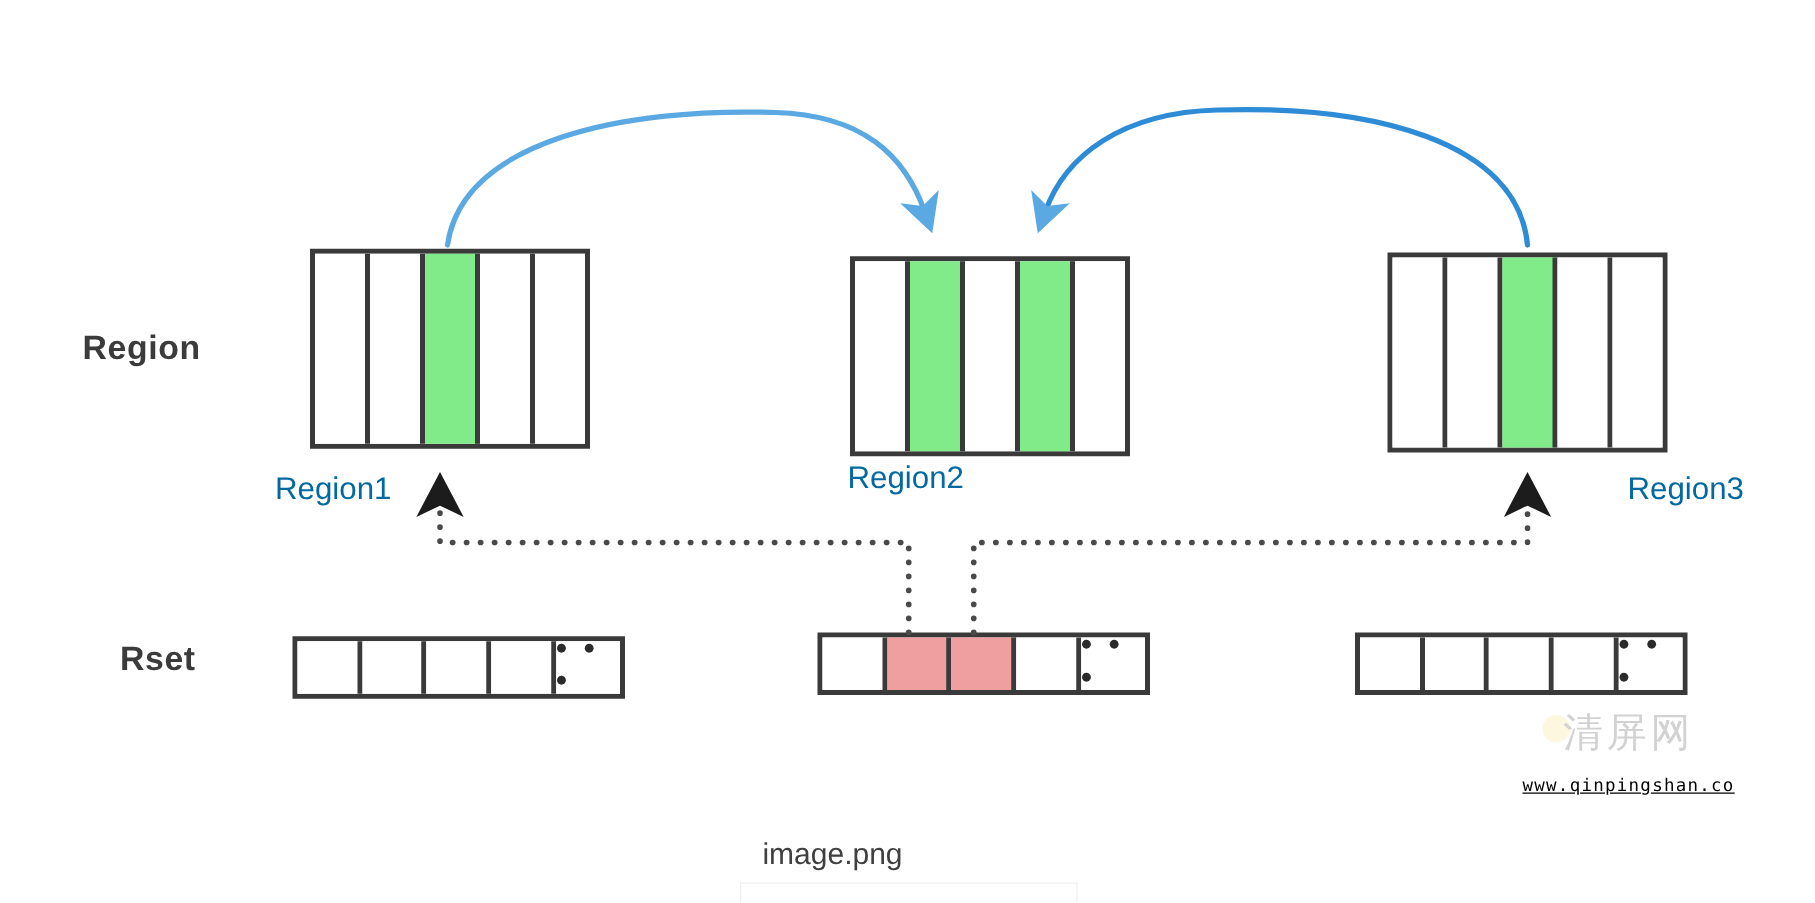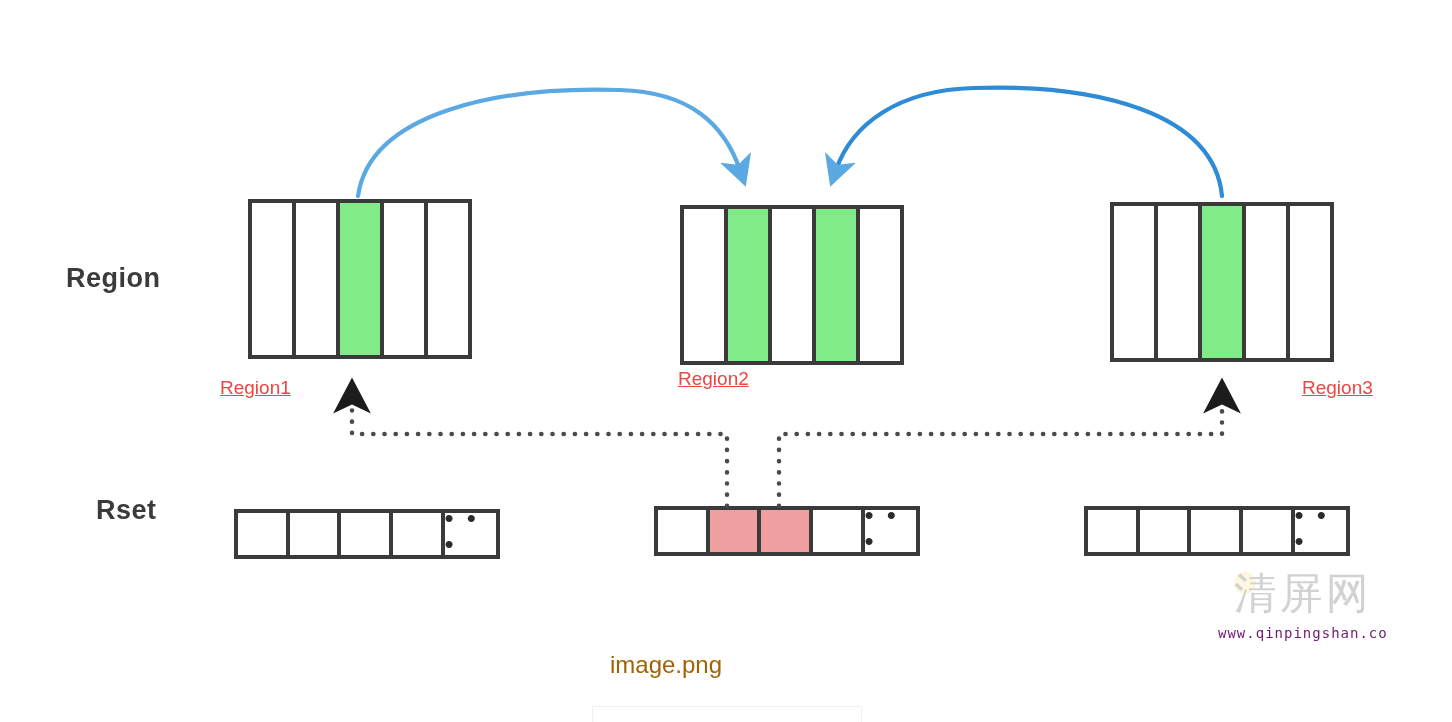--- a/index.html
+++ b/index.html
@@ -22,21 +22,21 @@
   .row-label {
     position: absolute;
     font-family: "Liberation Sans", sans-serif;
     font-weight: bold;
     color: #3b3b3b;
     font-size: 27px;
     letter-spacing: 0.5px;
     white-space: nowrap;
   }
   #label-region { left: 66px; top: 263px; }
-  #label-rset   { left: 96px; top: 495px; }
+  #label-rset   { left: 96px; top: 512px; }
 
   
   .region-block {
     position: absolute;
     display: flex;
     box-sizing: border-box;
     border: 4px solid #3a3a3a;
     background: #ffffff;
   }
   .region-cell {
@@ -49,24 +49,23 @@
 
   #region1 { left: 248px; top: 199px; width: 224px; height: 160px; }
   #region2 { left: 680px; top: 205px; width: 224px; height: 160px; }
   #region3 { left: 1110px; top: 202px; width: 224px; height: 160px; }
   .region-cell { flex: 1 1 0; }
 
   
   .region-caption {
     position: absolute;
     font-family: "Liberation Sans", sans-serif;
-    font-size: 19px;
-    color: #ef4444;
+    font-size: 25px;
+    color: #0369a1;
     white-space: nowrap;
-    text-decoration: underline;
   }
   #cap-region1 { left: 220px; top: 377px; }
   #cap-region2 { left: 678px; top: 368px; }
   #cap-region3 { left: 1302px; top: 377px; }
 
   
   .rset-block {
     position: absolute;
     display: flex;
     box-sizing: border-box;
@@ -111,51 +110,52 @@
   #watermark {
     position: absolute;
     left: 1218px;
     top: 565px;
     text-align: center;
     color: #d6d6d6;
     user-select: none;
   }
   #watermark-cn {
     font-family: Liberation Serif, serif;
-    font-size: 43px;
+    font-size: 32px;
     letter-spacing: 3px;
     color: #d2d2d2;
   }
   #watermark-url {
     font-family: "DejaVu Sans Mono", monospace;
     font-size: 14px;
-    color: #701a75;
+    color: #000000;
     letter-spacing: 1px;
-    margin-top: 2px;
+    margin-top: 12px;
+    text-decoration: underline;
   }
   #watermark-dot {
     position: absolute;
     left: 1234px;
     top: 572px;
     width: 22px;
     height: 22px;
     border-radius: 50%;
     background: #fdf7df;
   }
 
   
   #file-caption {
     position: absolute;
     left: 0;
-    top: 651px;
+    top: 670px;
     width: 1332px;
     text-align: center;
     font-family: "Liberation Sans", sans-serif;
     font-size: 24px;
-    color: #a16207;
+    color: #404040;
   }
   #bottom-strip {
     position: absolute;
     left: 592px;
     top: 706px;
     width: 268px;
     height: 16px;
     border: 1px solid #efefef;
     border-bottom: none;
     background: #ffffff;

